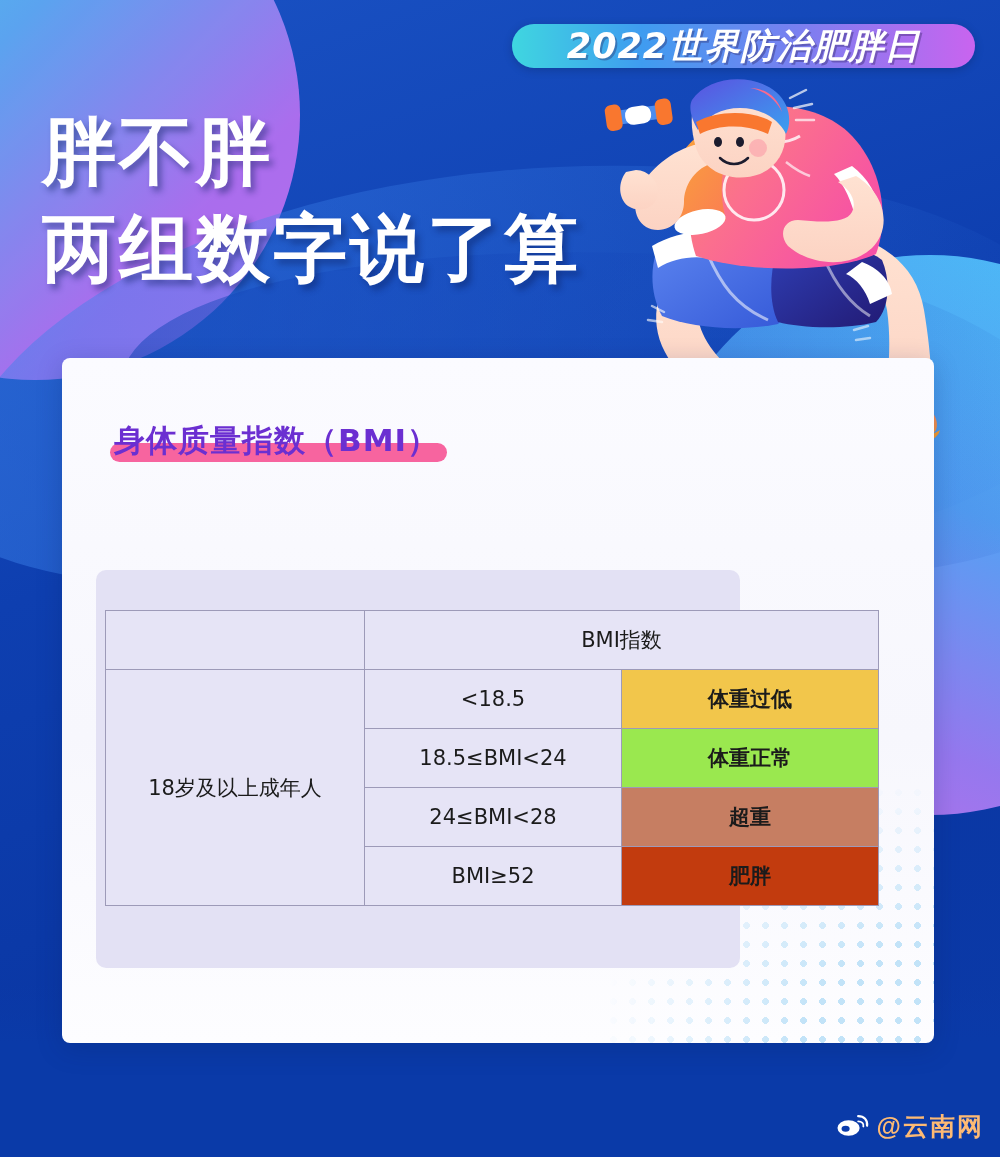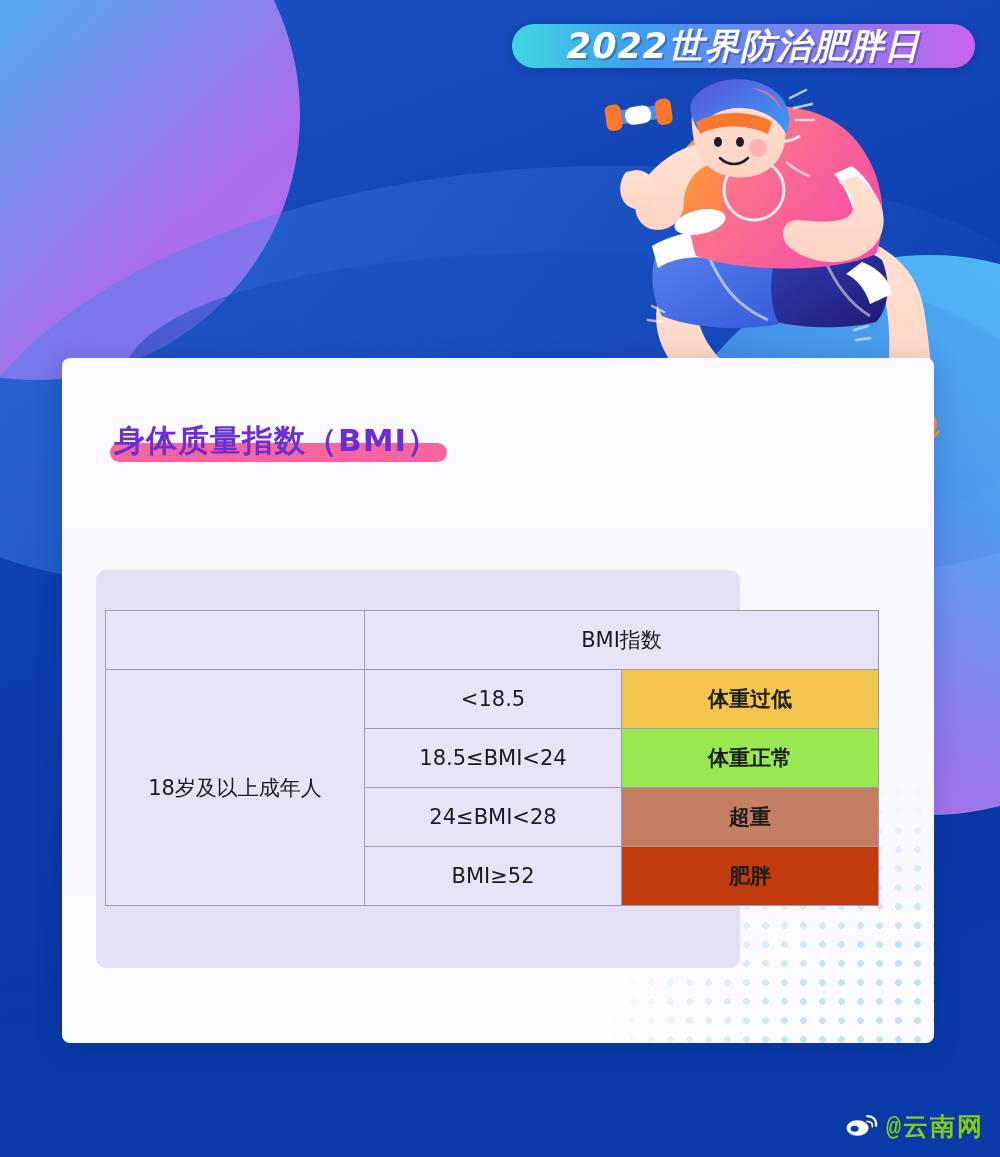--- a/index.html
+++ b/index.html
@@ -140,39 +140,43 @@
   .sw-normal{background:#9ae84f !important;margin-left:24px;}
   .sw-over{background:#c67e62 !important;}
   .sw-obese{background:#c23b0e !important;}
 
   
   .footer{position:absolute;left:0;bottom:0;width:1000px;height:115px;}
 
   .yn-mark{
     position:absolute;right:16px;bottom:14px;display:flex;align-items:center;gap:7px;
   }
-  .yn-cn{color:#84cc16;font-size:25px;font-weight:bold;letter-spacing:2px;
-         font-family:Liberation Mono, monospace;white-space:nowrap;}
+  .yn-cn{color:#fdba74;font-size:25px;font-weight:bold;letter-spacing:2px;
+         font-family:Liberation Sans, sans-serif;white-space:nowrap;}
 </style>
 </head>
 <body>
 
 <div class="poster">
 
   <div class="bg-base"></div>
   <div class="bg-blob-left"></div>
   <div class="bg-blob-right"></div>
   <div class="bg-swoosh1"></div>
   <div class="bg-swoosh2"></div>
   <div class="bg-dark-bottom"></div>
 
   <div class="badge">
     <span class="badge-text">2022世界防治肥胖日</span>
   </div>
 
+  <div class="title-wrap">
+    <div class="title-line l1">胖不胖</div>
+    <div class="title-line l2">两组数字说了算</div>
+  </div>
 
   <div class="illus">
     <svg width="360" height="382" viewBox="0 0 360 382" xmlns="http://www.w3.org/2000/svg">
       <defs>
         <linearGradient id="shirt" x1="0" y1="0" x2="1" y2="0.6">
           <stop offset="0" stop-color="#f98a6e"></stop>
           <stop offset="0.45" stop-color="#fb6f8e"></stop>
           <stop offset="1" stop-color="#f650a6"></stop>
         </linearGradient>
         <linearGradient id="sleeve" x1="0" y1="0" x2="1" y2="1">

